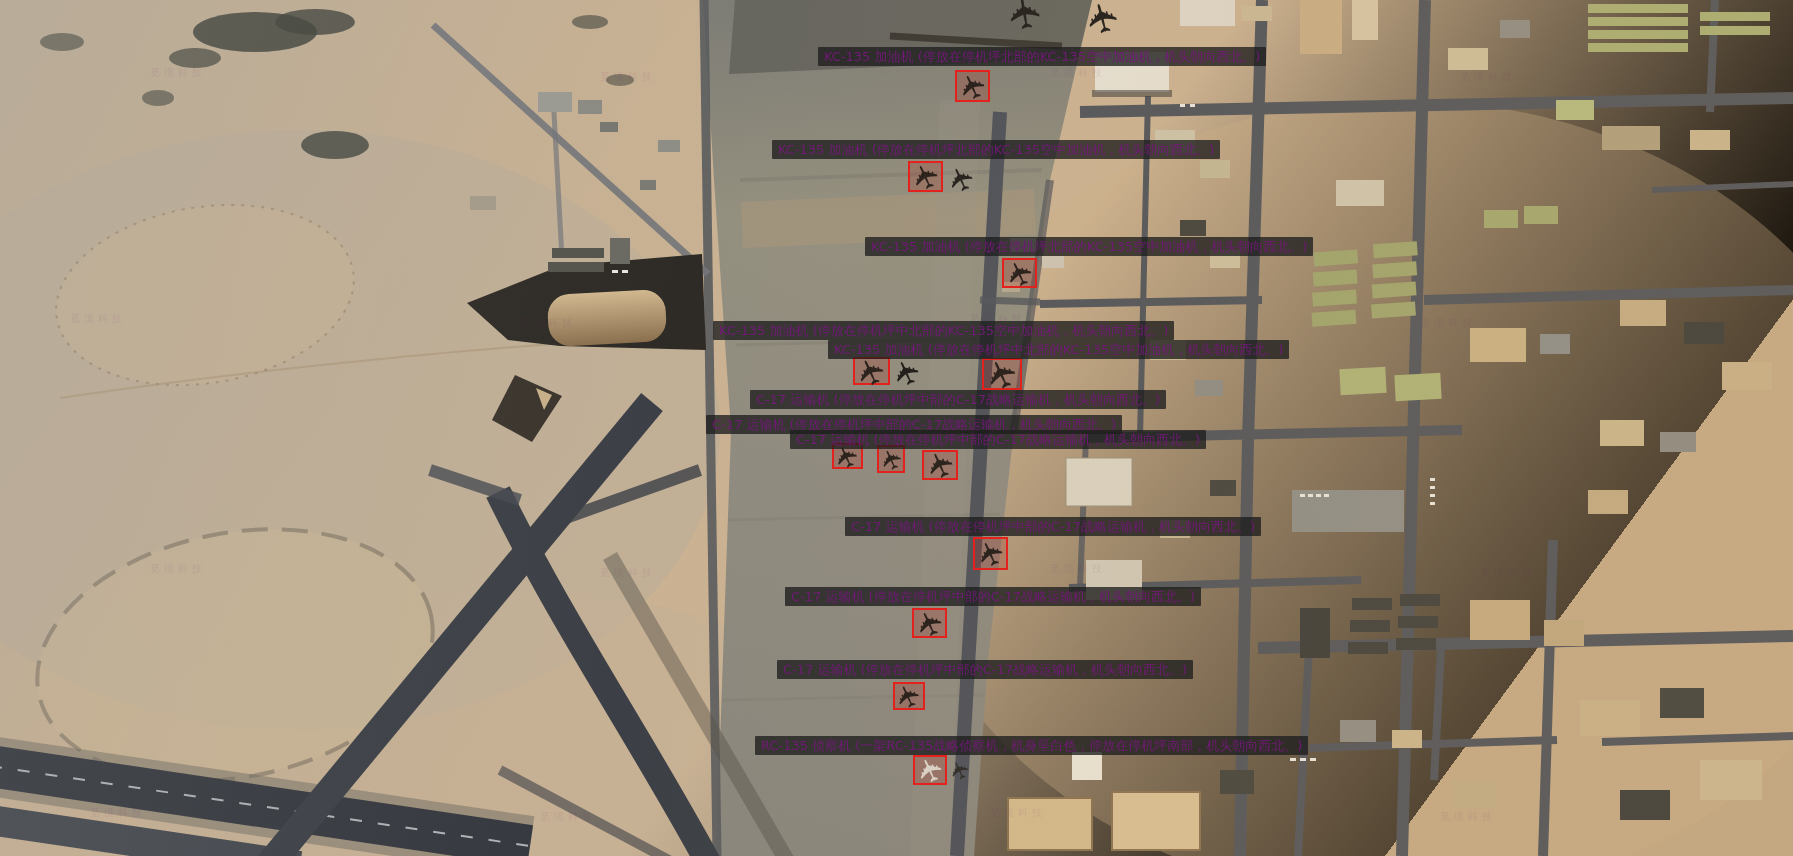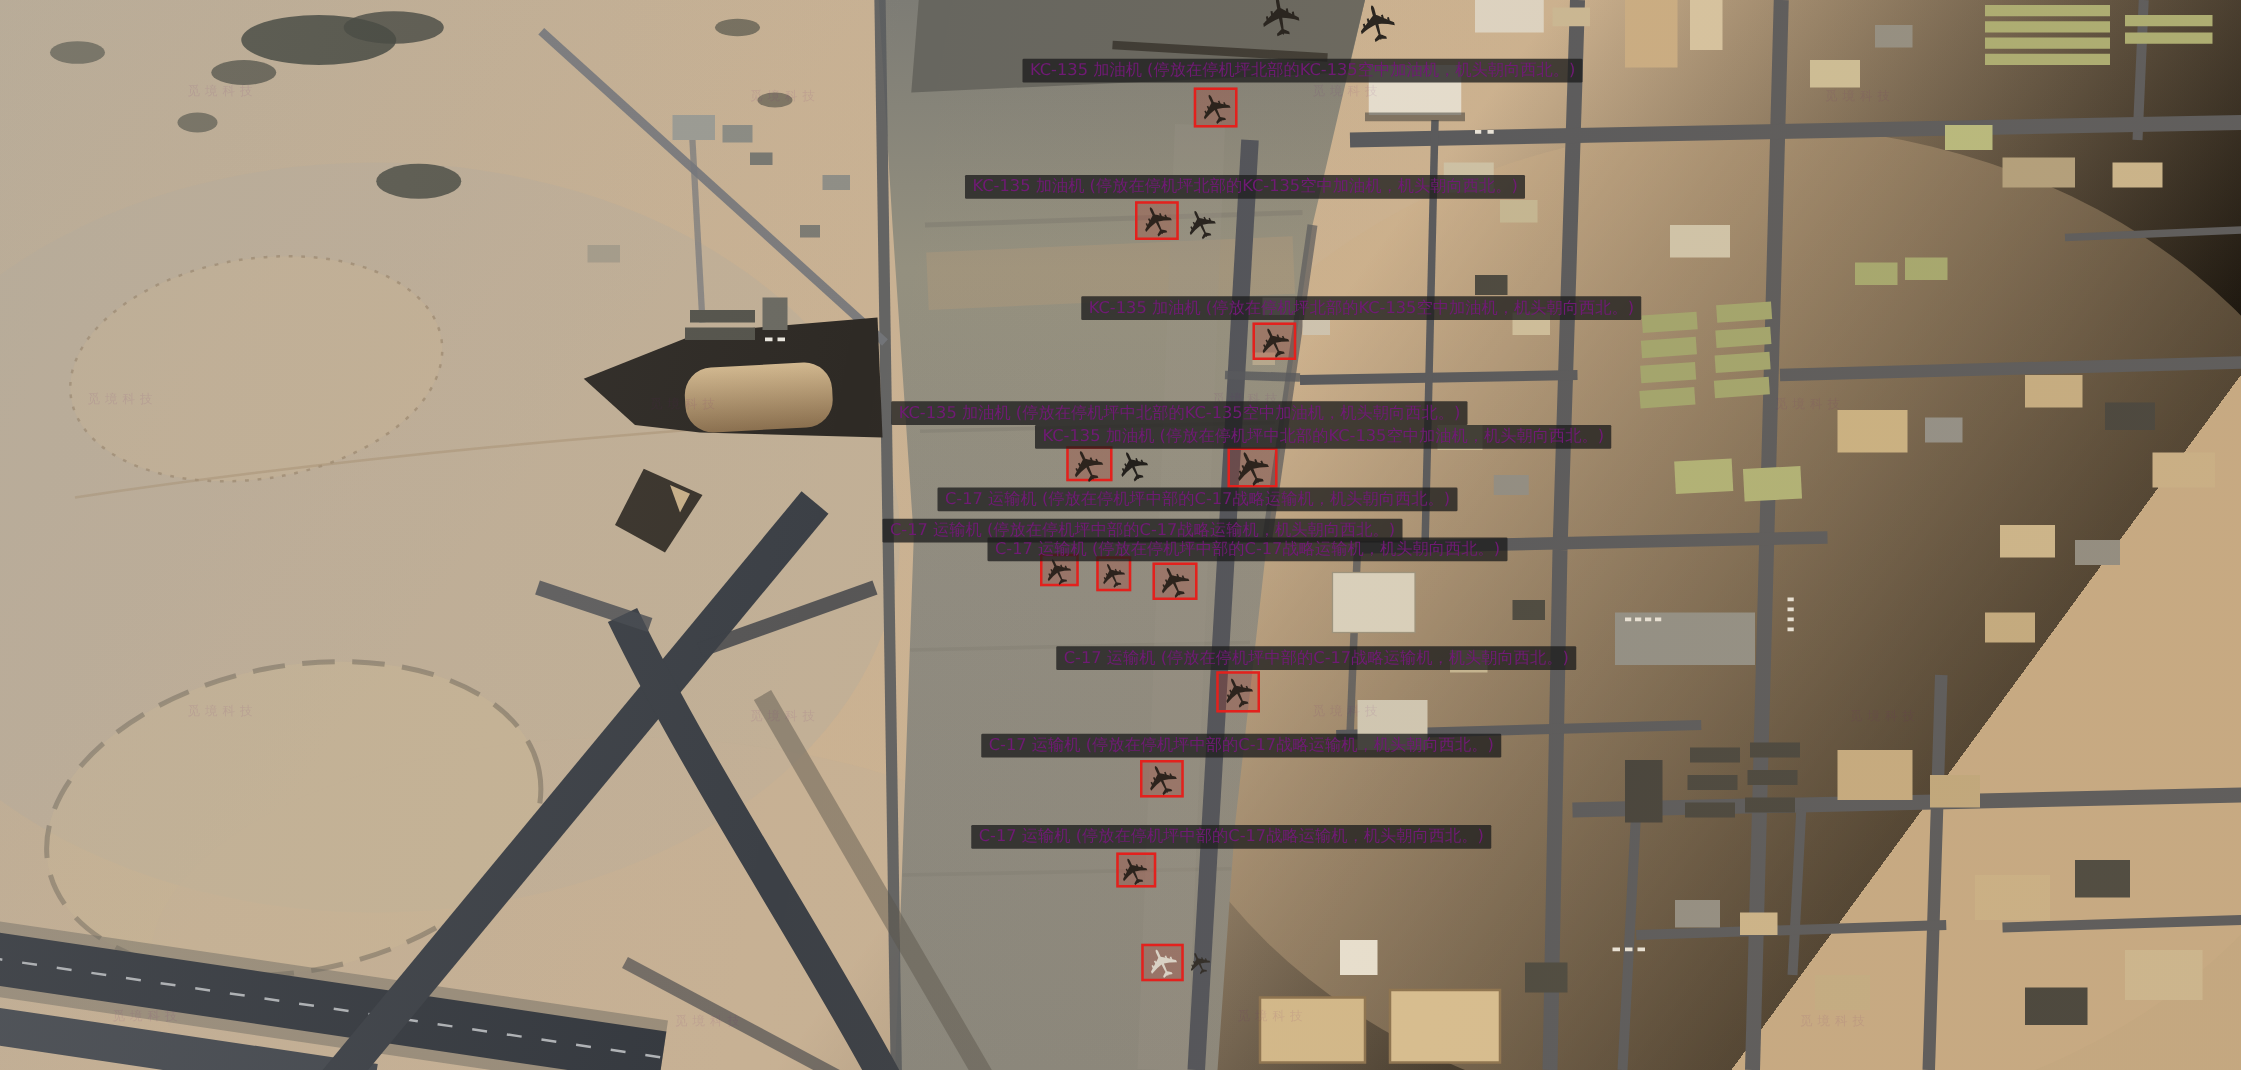--- a/index.html
+++ b/index.html
@@ -321,20 +321,21 @@
         <span class="plane" style="font-size: 33px;">✈</span>
       </div>
       <div class="ann-bar" style="left: 785px; top: 587px;">C-17 运输机 (停放在停机坪中部的C-17战略运输机，机头朝向西北。)</div>
       <div class="ann-box" style="left: 912px; top: 608px; width: 35px; height: 30px;">
         <span class="plane" style="font-size: 33px;">✈</span>
       </div>
       <div class="ann-bar" style="left: 777px; top: 660px;">C-17 运输机 (停放在停机坪中部的C-17战略运输机，机头朝向西北。)</div>
       <div class="ann-box" style="left: 893px; top: 682px; width: 32px; height: 28px;">
         <span class="plane" style="font-size: 30px;">✈</span>
       </div>
+      <div class="ann-bar" style="left: 755px; top: 736px;">RC-135 侦察机 (一架RC-135战略侦察机，机身呈白色，停放在停机坪南部，机头朝向西北。)</div>
       <div class="ann-box" style="left: 913px; top: 755px; width: 34px; height: 30px;">
         <span class="plane light" style="font-size: 32px;">✈</span>
       </div>
       <span class="extra-plane" style="left: 948px; top: 163px; font-size: 32px; color: rgb(42, 37, 32); transform: rotate(-115deg);">✈</span>
       <span class="extra-plane" style="left: 893px; top: 356px; font-size: 33px; color: rgb(35, 32, 28); transform: rotate(-115deg);">✈</span>
       <span class="extra-plane" style="left: 1008px; top: -8px; font-size: 42px; color: rgb(43, 38, 32); transform: rotate(-100deg);">✈</span>
       <span class="extra-plane" style="left: 1086px; top: -2px; font-size: 40px; color: rgb(43, 38, 32); transform: rotate(-105deg);">✈</span>
       <span class="extra-plane" style="left: 950px; top: 758px; font-size: 24px; color: rgb(53, 48, 42); transform: rotate(-115deg);">✈</span>
     </div>
 

